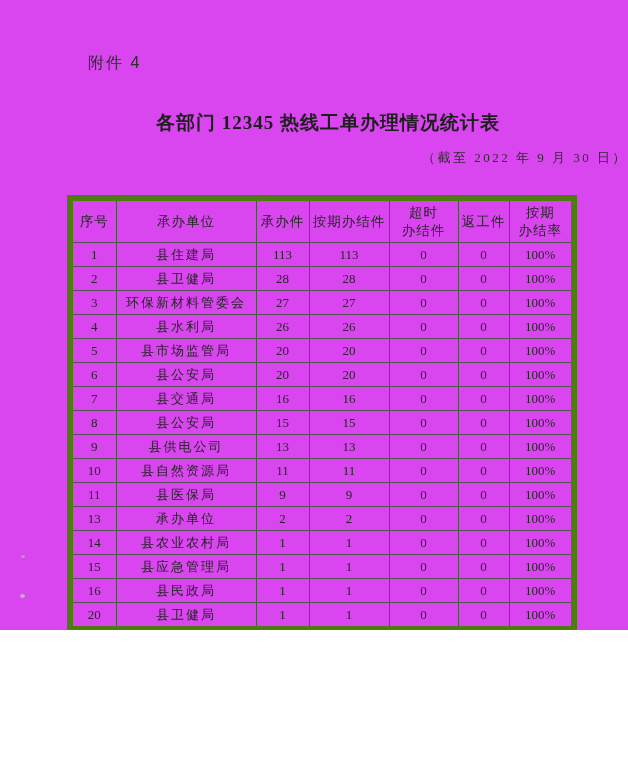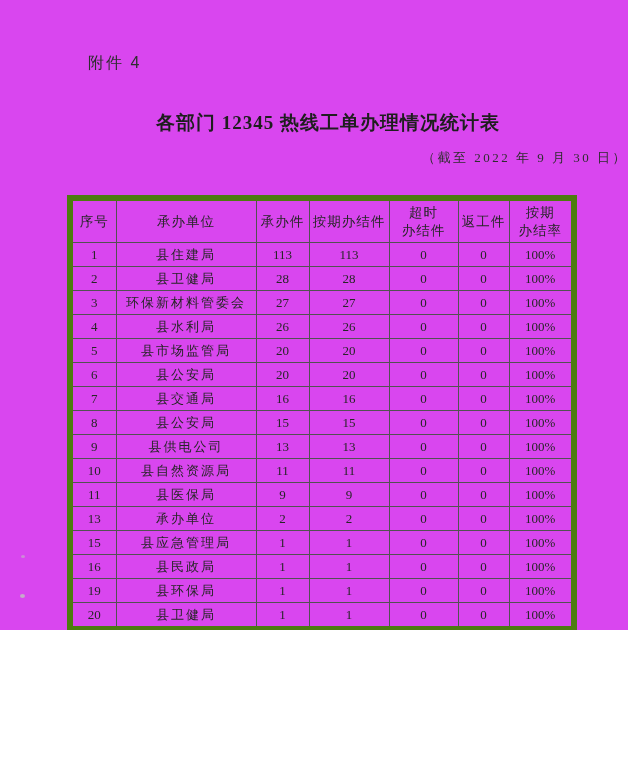--- a/index.html
+++ b/index.html
@@ -236,47 +236,47 @@
         <tr>
           <td>13</td>
           <td>承办单位</td>
           <td>2</td>
           <td>2</td>
           <td>0</td>
           <td>0</td>
           <td>100%</td>
         </tr>
         <tr>
+          <td>14</td>
+          <td>县农业农村局</td>
+          <td>1</td>
+          <td>1</td>
+          <td>0</td>
+          <td>0</td>
+          <td>100%</td>
+        </tr>
+        <tr>
           <td>15</td>
           <td>县应急管理局</td>
           <td>1</td>
           <td>1</td>
           <td>0</td>
           <td>0</td>
           <td>100%</td>
         </tr>
         <tr>
           <td>16</td>
           <td>县民政局</td>
           <td>1</td>
           <td>1</td>
           <td>0</td>
           <td>0</td>
           <td>100%</td>
         </tr>
         <tr>
-          <td>19</td>
-          <td>县环保局</td>
-          <td>1</td>
-          <td>1</td>
-          <td>0</td>
-          <td>0</td>
-          <td>100%</td>
-        </tr>
-        <tr>
           <td>20</td>
           <td>县卫健局</td>
           <td>1</td>
           <td>1</td>
           <td>0</td>
           <td>0</td>
           <td>100%</td>
         </tr>
       </tbody>
   </table>

